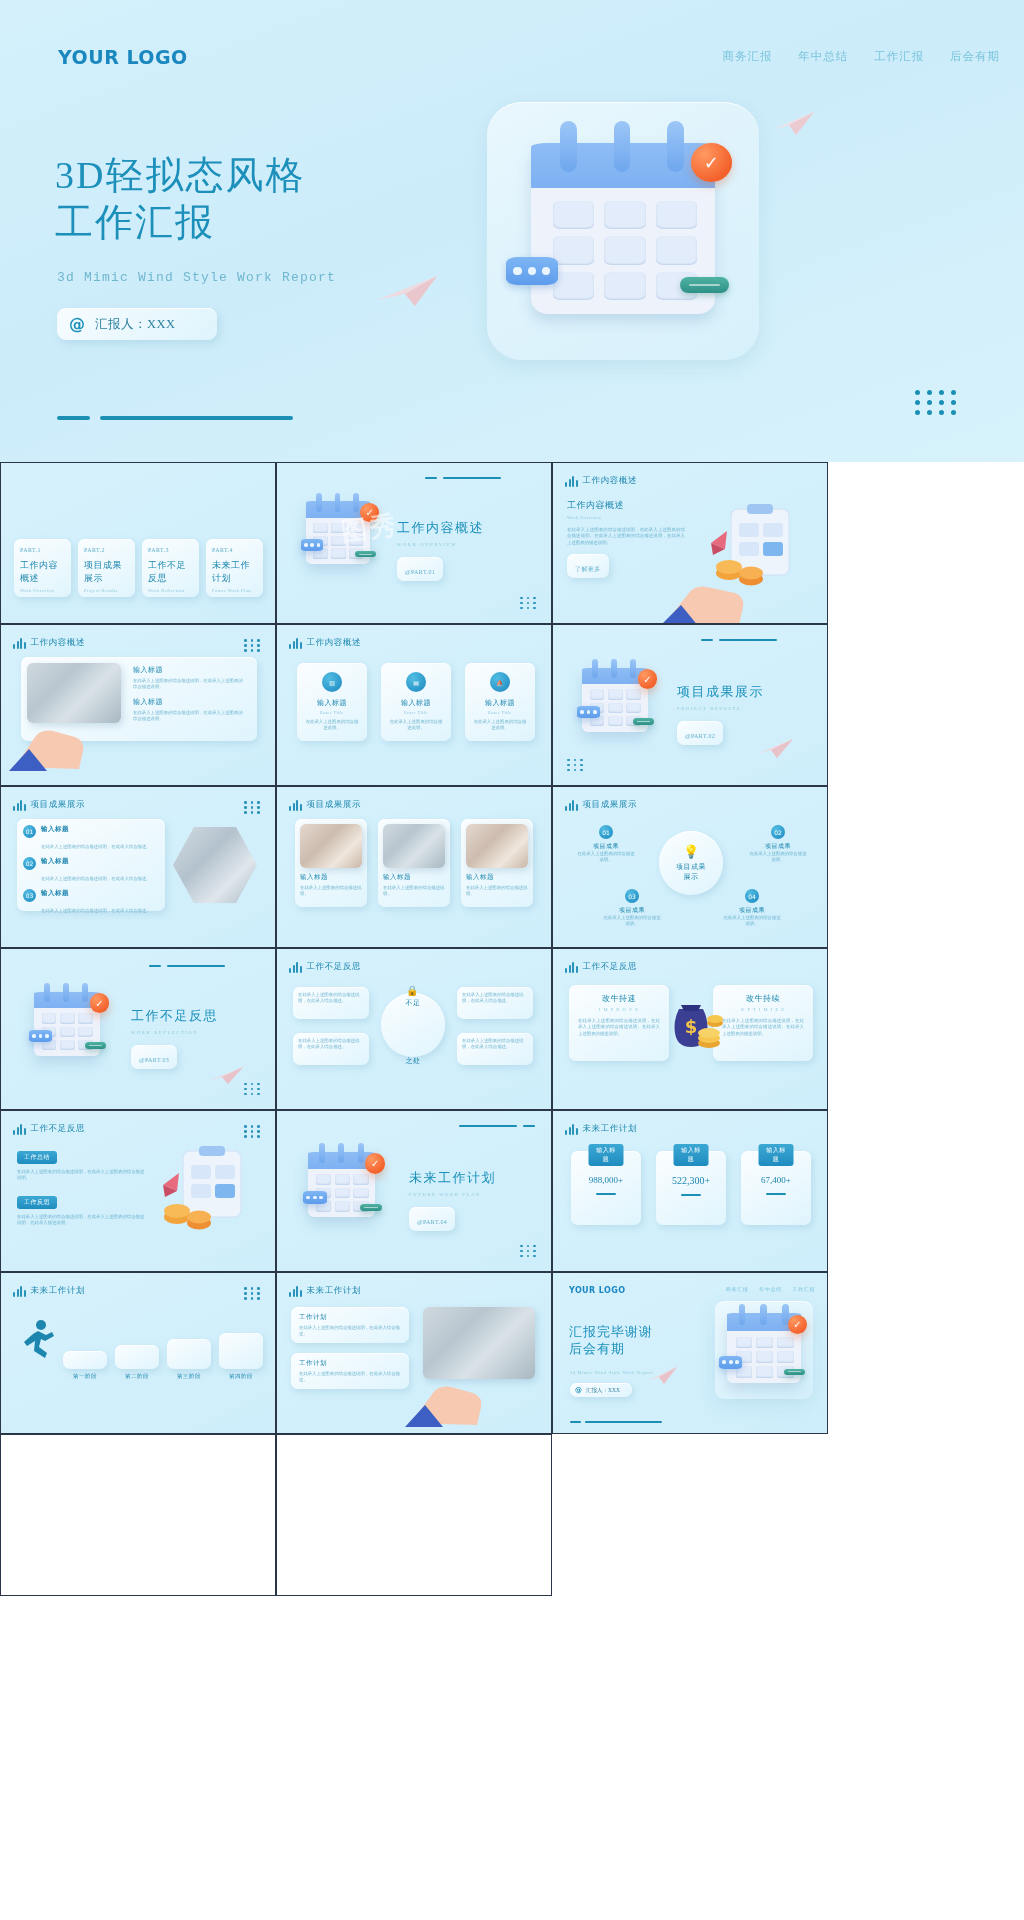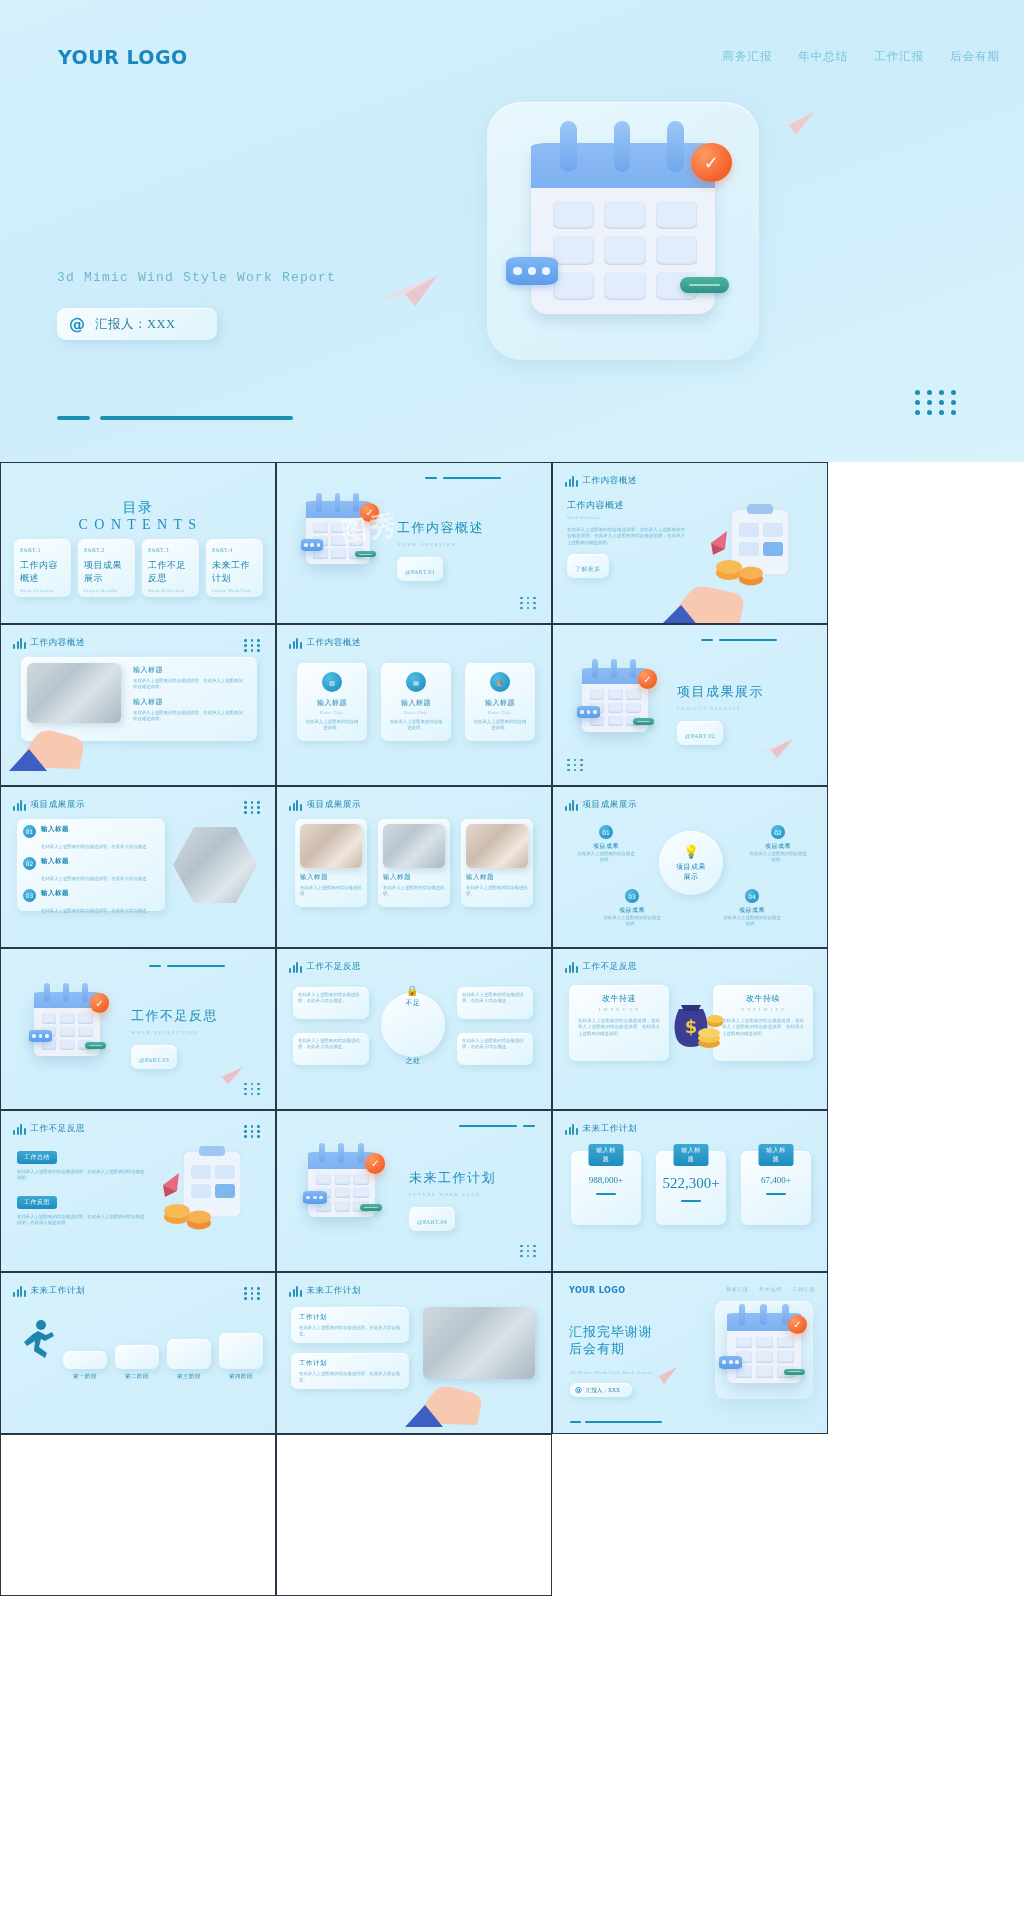--- a/index.html
+++ b/index.html
@@ -207,20 +207,24 @@
       <span>YOUR LOGO</span>
     </div>
 
     <div class="hero-nav">
       <span>商务汇报</span>
       <span>年中总结</span>
       <span>工作汇报</span>
       <span>后会有期</span>
     </div>
 
+    <div class="hero-title">
+      <div>3D轻拟态风格</div>
+      <div>工作汇报</div>
+    </div>
 
     <div class="hero-sub">3d Mimic Wind Style Work Report</div>
 
     <div class="hero-chip">
       <span class="at">@</span>
       <span class="who">汇报人：XXX</span>
     </div>
 
     <div class="hero-rule">
       <i class="a"></i>
@@ -280,24 +284,20 @@
           <u></u>
           <u></u>
       </div>
       <div class="pill" style="right:11%;bottom:26%;width:18%;height:6%;"></div>
     </div>
   </div>
 
   <div class="grid-wrap">
 
     <div class="slide">
-      <div style="position:absolute;left:0;right:0;top:36px;text-align:center;">
-        <div class="bigtitle">目录</div>
-        <div class="bigtitle en">C O N T E N T S</div>
-      </div>
       <div style="position:absolute;left:13px;top:76px;display:flex;gap:7px;">
         <div class="card" style="width:57px;height:58px;padding:8px 6px;">
           <div class="lbl">PART.1</div>
           <div class="ttl" style="margin-top:6px;">工作内容概述</div>
           <div class="en-s" style="margin-top:3px;">Work Overview</div>
         </div>
         <div class="card" style="width:57px;height:58px;padding:8px 6px;">
           <div class="lbl">PART.2</div>
           <div class="ttl" style="margin-top:6px;">项目成果展示</div>
           <div class="en-s" style="margin-top:3px;">Project Results</div>
@@ -884,21 +884,21 @@
         <span class="t">未来工作计划</span>
       </div>
       <div style="position:absolute;left:18px;top:40px;display:flex;gap:15px;">
         <div class="card" style="width:70px;height:74px;padding:10px 6px;text-align:center;position:relative;">
           <span class="pilltag" style="position:absolute;left:50%;top:-7px;transform:translateX(-50%);">输入标题</span>
           <div style="font-size:9px;color:#1d86ae;margin-top:14px;">988,000+</div>
           <div style="margin:8px auto 0;width:20px;height:2px;background:#1b8fb4;border-radius:1px;"></div>
         </div>
         <div class="card" style="width:70px;height:74px;padding:10px 6px;text-align:center;position:relative;">
           <span class="pilltag" style="position:absolute;left:50%;top:-7px;transform:translateX(-50%);">输入标题</span>
-          <div style="font-size:15px;color:#1d86ae;margin-top:14px;">522,300+</div>
+          <div style="font-size:10px;color:#1d86ae;margin-top:14px;">522,300+</div>
           <div style="margin:8px auto 0;width:20px;height:2px;background:#1b8fb4;border-radius:1px;"></div>
         </div>
         <div class="card" style="width:70px;height:74px;padding:10px 6px;text-align:center;position:relative;">
           <span class="pilltag" style="position:absolute;left:50%;top:-7px;transform:translateX(-50%);">输入标题</span>
           <div style="font-size:9px;color:#1d86ae;margin-top:14px;">67,400+</div>
           <div style="margin:8px auto 0;width:20px;height:2px;background:#1b8fb4;border-radius:1px;"></div>
         </div>
       </div>
     </div>
 

